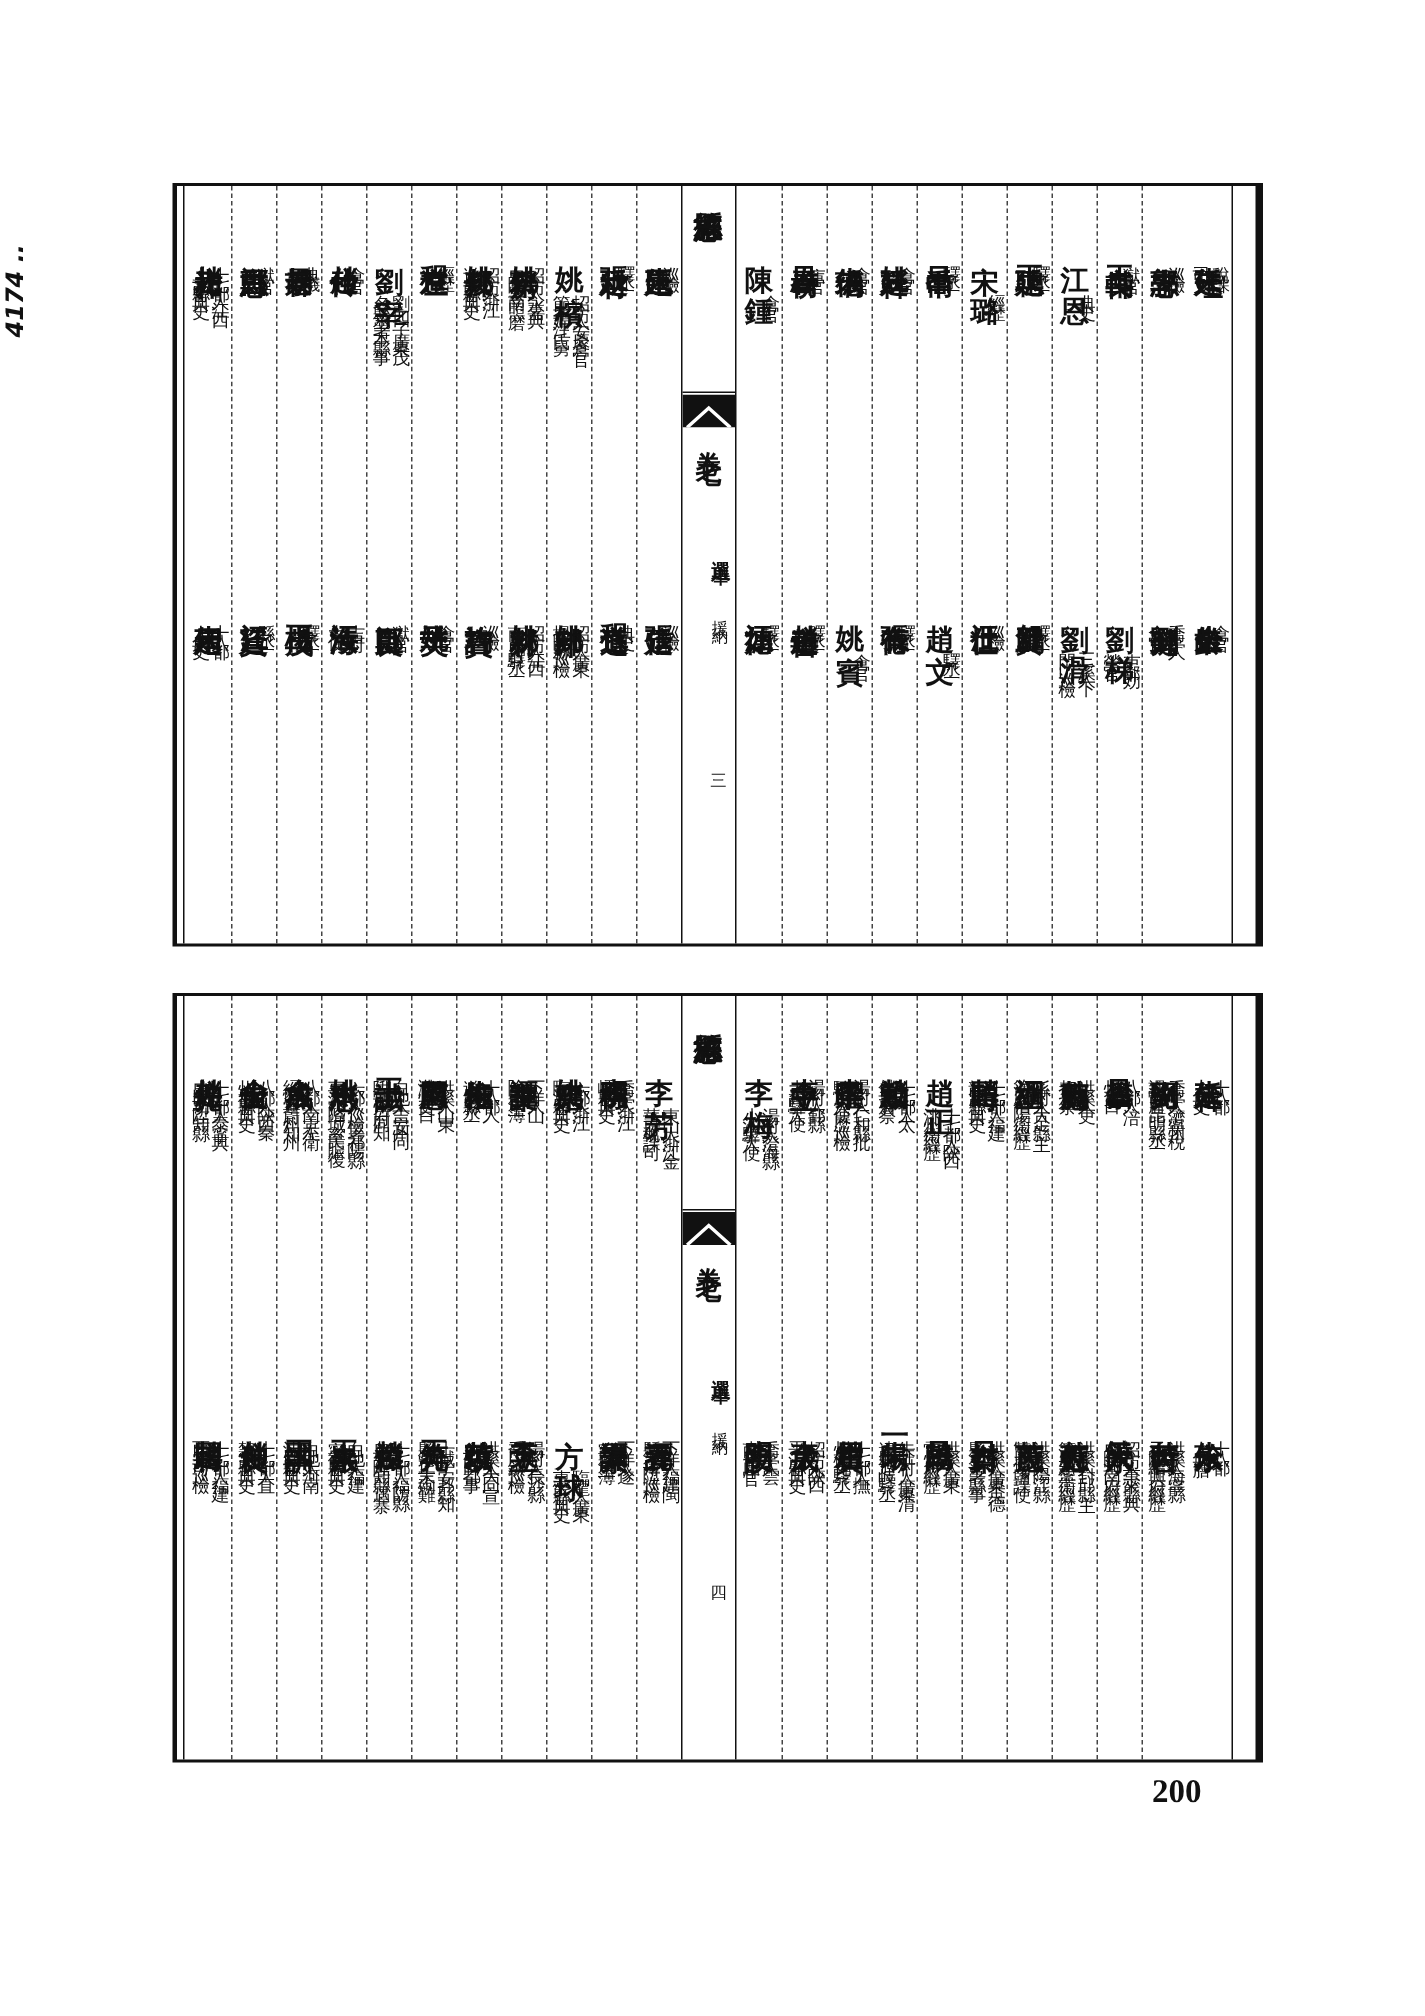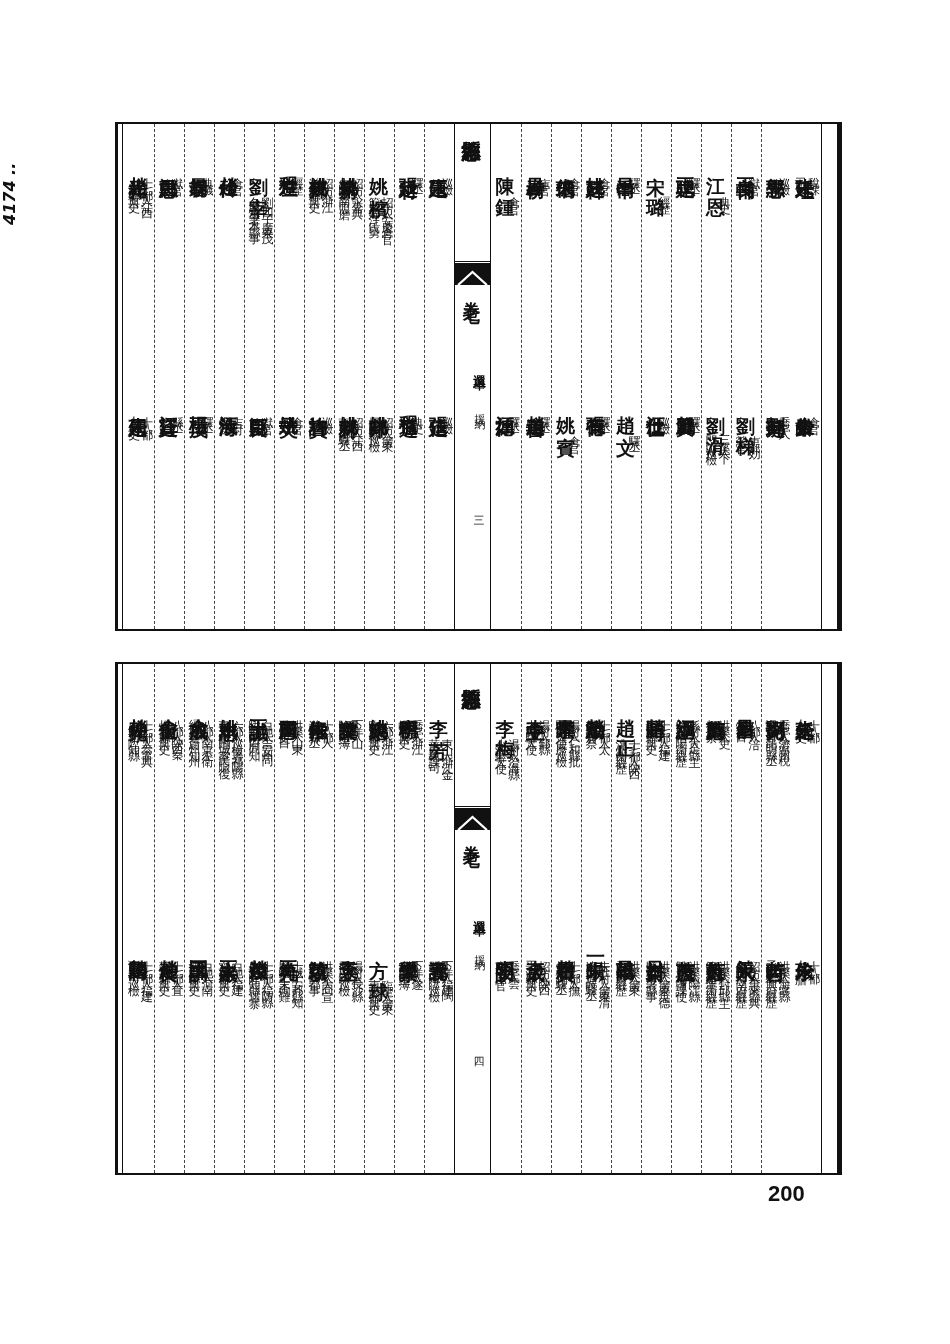--- a/index.html
+++ b/index.html
@@ -78,21 +78,21 @@
   .p0 .c-sec { top:240px; }
   .p1 .c-sec { top:246px; }
   .c-sub { right:4px; font-size:11px; line-height:14px; letter-spacing:5px; }
   .p0 .c-sub { top:281px; }
   .p1 .c-sub { top:282px; }
   .c-folio { right:5px; font-size:11px; line-height:13px; }
   .p0 .c-folio { top:383px; }
   .p1 .c-folio { top:384px; }
   .page-num {
     position:absolute; left:768px; top:1181px; font-size:22px; font-weight:bold;
-    font-family:Liberation Sans, sans-serif;
+    font-family:Liberation Serif, serif;
   }
 </style>
 </head>
 <body>
 
 <div class="margin-note">4174 ..</div>
 
 <div class="p0 frame"></div>
 <div class="p0 cols">
 

